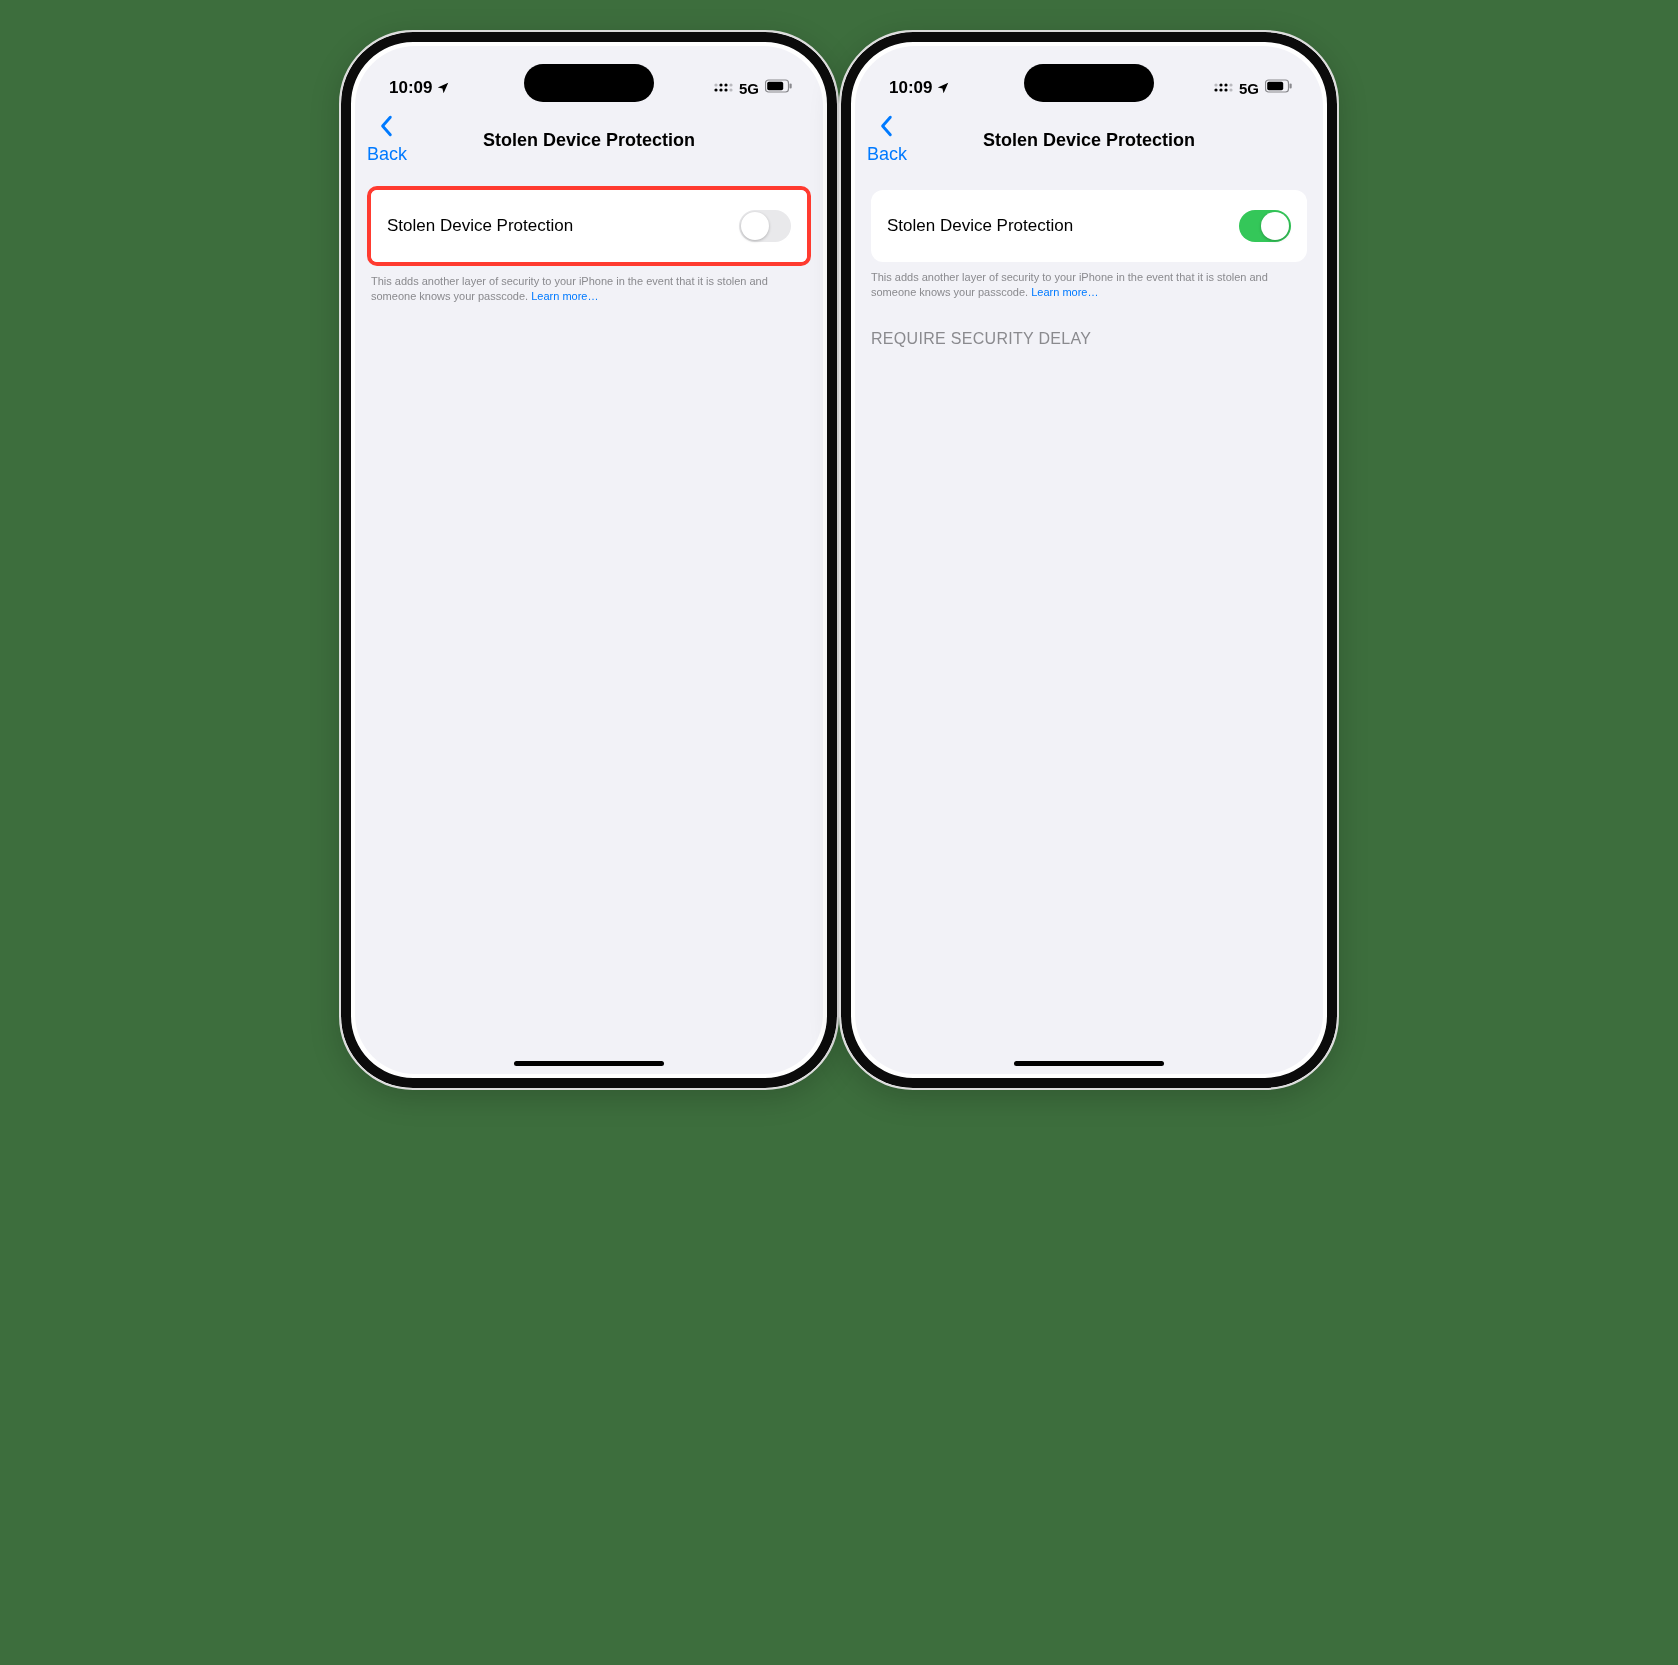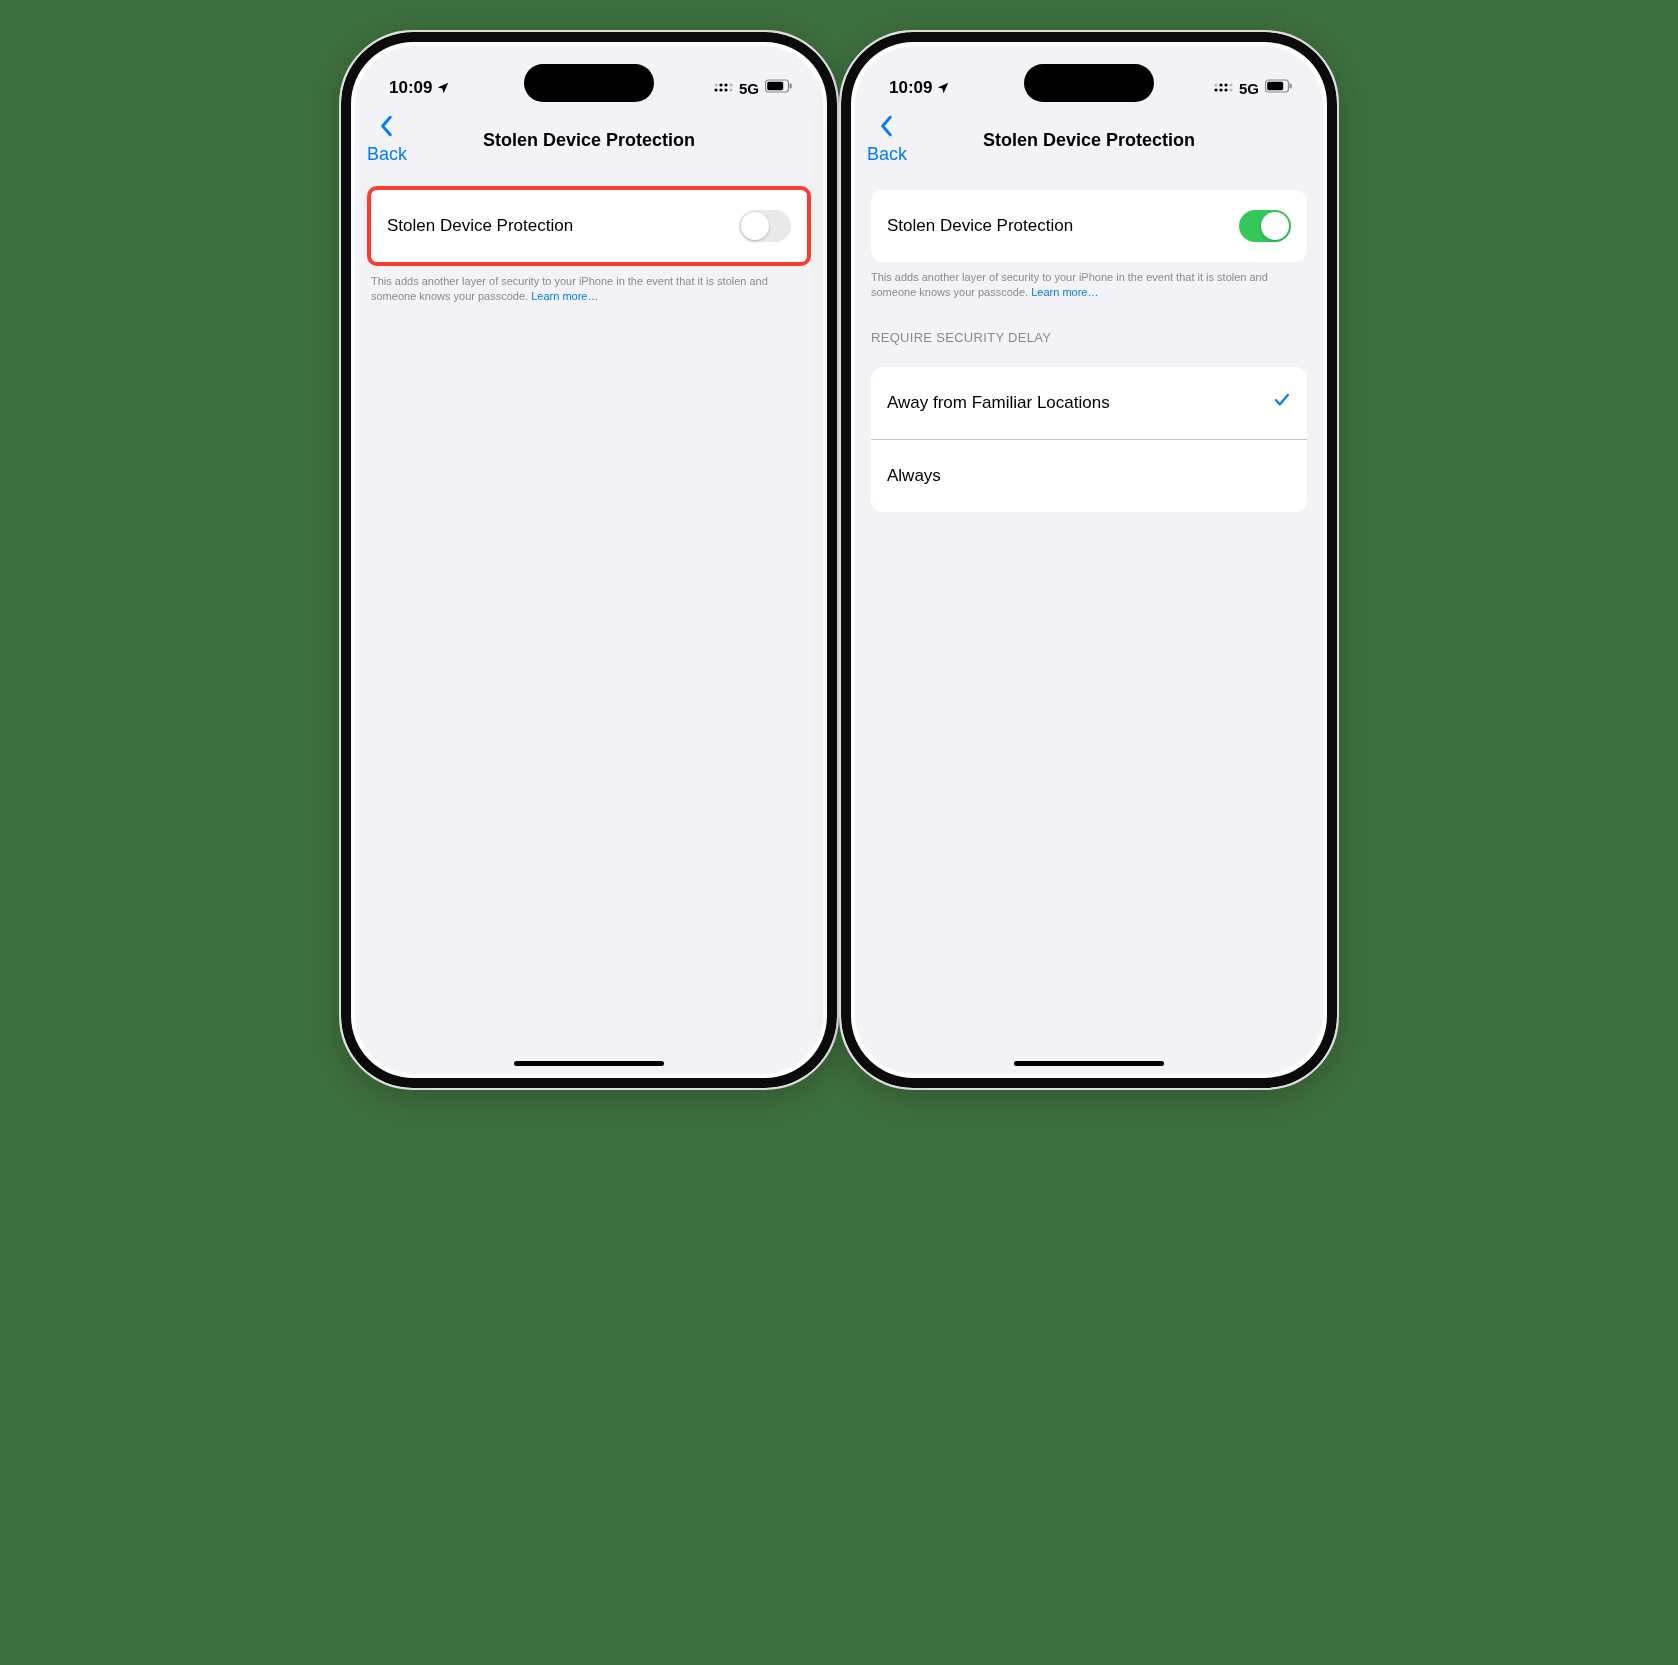--- a/index.html
+++ b/index.html
@@ -188,22 +188,22 @@
     font-size: 11px;
     line-height: 1.35;
     color: var(--text-footer);
   }
   .footer-text .link {
     color: var(--text-link);
     cursor: pointer;
   }
   
   .section-header {
-    margin: 30px 16px 22px;
-    font-size: 13px;
+    margin: 30px 16px 6px;
+    font-size: 16px;
     letter-spacing: 0.3px;
     color: var(--text-secondary);
     text-transform: uppercase;
   }
   
   .home-indicator {
     position: absolute;
     bottom: 8px;
     left: 50%;
     transform: translateX(-50%);
@@ -369,35 +369,20 @@
             </div>
           </div>
         </div>
 
         <div class="footer-text">
           <span>This adds another layer of security to your iPhone in the event that it is stolen and someone knows your passcode. </span><span class="link">Learn more…</span>
         </div>
 
         <div class="section-header">REQUIRE SECURITY DELAY</div>
 
-        <div class="group" style="margin-top:0;">
-          <div class="cell-group">
-            <div class="cell">
-              <span class="label">Away from Familiar Locations</span>
-              <span class="checkmark-icon">
-                <svg width="18" height="18" viewBox="0 0 24 24" fill="none" stroke="#007aff" stroke-width="2.8" stroke-linecap="round" stroke-linejoin="round">
-                    <polyline points="4 12 9 18 20 5"></polyline>
-                  </svg>
-              </span>
-            </div>
-            <div class="cell">
-              <span class="label">Always</span>
-            </div>
-          </div>
-        </div>
 
 
       </div>
 
       <div class="home-indicator"></div>
     </div>
   </div>
 
 </div>
 

